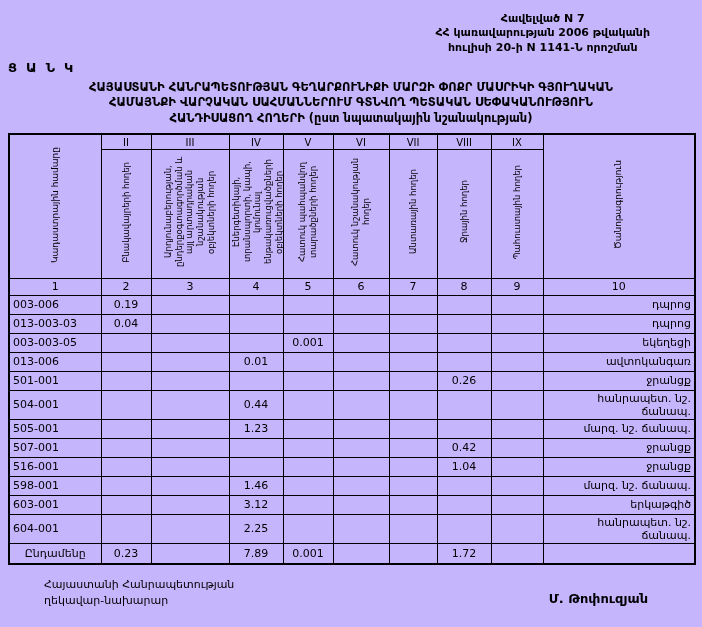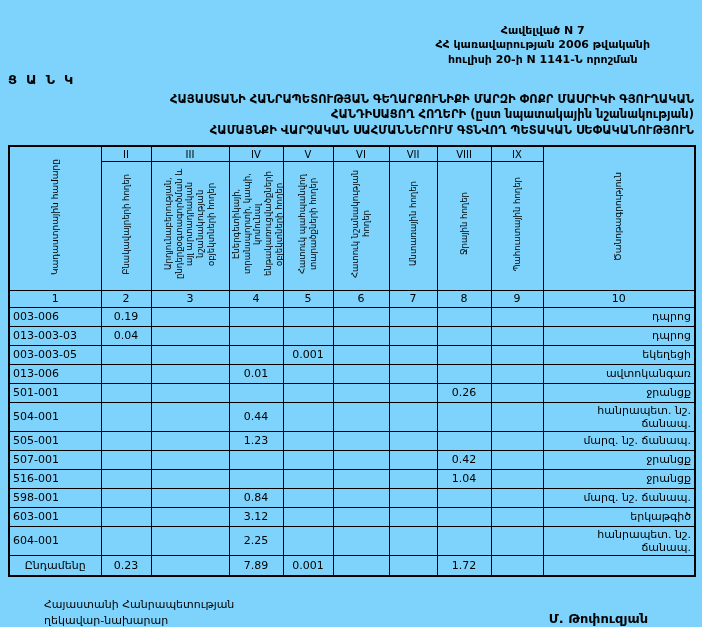--- a/index.html
+++ b/index.html
@@ -1,31 +1,31 @@
 <!DOCTYPE html>
 <html><head>
 <meta charset="utf-8">
 <style>
   * { box-sizing: border-box; margin: 0; padding: 0; }
   html, body { background: #e8e8e8; }
   body { font-family: "DejaVu Sans", sans-serif; color: #000; }
   .page {
-    width: 702px; height: 627px; background: #7dd3fc;
-    padding: 24px 8px; position: relative; overflow: hidden;
+    width: 702px; height: 627px; background: #c4b5fd;
+    padding: 12px 8px; position: relative; overflow: hidden;
   }
   .annex {
     margin-left: auto; margin-right: 44px; width: fit-content;
     text-align: center; font-weight: bold; font-size: 11px; line-height: 1.3;
   }
   .doc-type {
     text-align: left; font-weight: bold; font-size: 13px;
     letter-spacing: 9px; margin-top: 5px;
   }
   .title {
-    text-align: right; font-weight: bold; font-size: 11.5px;
+    text-align: center; font-weight: bold; font-size: 11.5px;
     line-height: 1.35; margin-top: 5px;
   }
   table.land-table {
     border-collapse: collapse; table-layout: fixed;
     width: 686px; margin-top: 7px; border: 2px solid #000;
   }
   .land-table th, .land-table td {
     border: 1px solid #000; font-weight: normal; overflow: hidden;
   }
   th.roman { height: 15px; font-size: 10px; text-align: center; padding: 0; }
@@ -37,43 +37,43 @@
   }
   th.hfull .rot { max-height: 136px; font-size: 9px; }
   td.numrow { height: 17px; text-align: center; font-size: 11px; padding: 0; }
   .land-table tbody td { font-size: 11px; height: 19px; padding: 1px 3px; }
   td.c-first { text-align: left; padding-left: 5px; }
   td.c-num { text-align: center; }
   td.c-note { text-align: right; padding-left: 4px; }
   tr.totals td { height: 21px; }
   td.total-label { text-align: center; }
   .footer {
-    margin-top: 20px; display: flex; justify-content: space-between;
+    margin-top: 12px; display: flex; justify-content: space-between;
     align-items: flex-end; padding: 0 46px 0 36px;
     font-size: 11px; line-height: 1.4;
   }
   .signature { font-size: 13px; font-weight: bold; }
 </style>
 </head>
 <body>
 
 <div class="page">
 
   <div class="annex">
     <div>Հավելված N 7</div>
     <div>ՀՀ կառավարության 2006 թվականի</div>
     <div>հուլիսի 20-ի N 1141-Ն որոշման</div>
   </div>
 
   <div class="doc-type">ՑԱՆԿ</div>
 
   <div class="title">
     <div>ՀԱՅԱՍՏԱՆԻ ՀԱՆՐԱՊԵՏՈՒԹՅԱՆ ԳԵՂԱՐՔՈՒՆԻՔԻ ՄԱՐԶԻ ՓՈՔՐ ՄԱՍՐԻԿԻ ԳՅՈՒՂԱԿԱՆ</div>
+    <div>ՀԱՄԱՅՆՔԻ ՎԱՐՉԱԿԱՆ ՍԱՀՄԱՆՆԵՐՈՒՄ ԳՏՆՎՈՂ ՊԵՏԱԿԱՆ ՍԵՓԱԿԱՆՈՒԹՅՈՒՆ</div>
     <div>ՀԱՆԴԻՍԱՑՈՂ ՀՈՂԵՐԻ (ըստ նպատակային նշանակության)</div>
-    <div>ՀԱՄԱՅՆՔԻ ՎԱՐՉԱԿԱՆ ՍԱՀՄԱՆՆԵՐՈՒՄ ԳՏՆՎՈՂ ՊԵՏԱԿԱՆ ՍԵՓԱԿԱՆՈՒԹՅՈՒՆ</div>
   </div>
 
   <table class="land-table">
     <colgroup>
       <col style="width:92px">
         <col style="width:50px">
         <col style="width:78px">
       <col style="width:54px">
         <col style="width:50px">
         <col style="width:56px">
@@ -224,21 +224,21 @@
           <td class="c-num"></td>
           <td class="c-num"></td>
           <td class="c-num">1.04</td>
           <td class="c-num"></td>
           <td class="c-note">ջրանցք</td>
         </tr>
         <tr>
           <td class="c-first">598-001</td>
           <td class="c-num"></td>
           <td class="c-num"></td>
-          <td class="c-num">0.84</td>
+          <td class="c-num">1.46</td>
           <td class="c-num"></td>
           <td class="c-num"></td>
           <td class="c-num"></td>
           <td class="c-num"></td>
           <td class="c-num"></td>
           <td class="c-note">մարզ. նշ. ճանապ.</td>
         </tr>
         <tr>
           <td class="c-first">603-001</td>
           <td class="c-num"></td>

